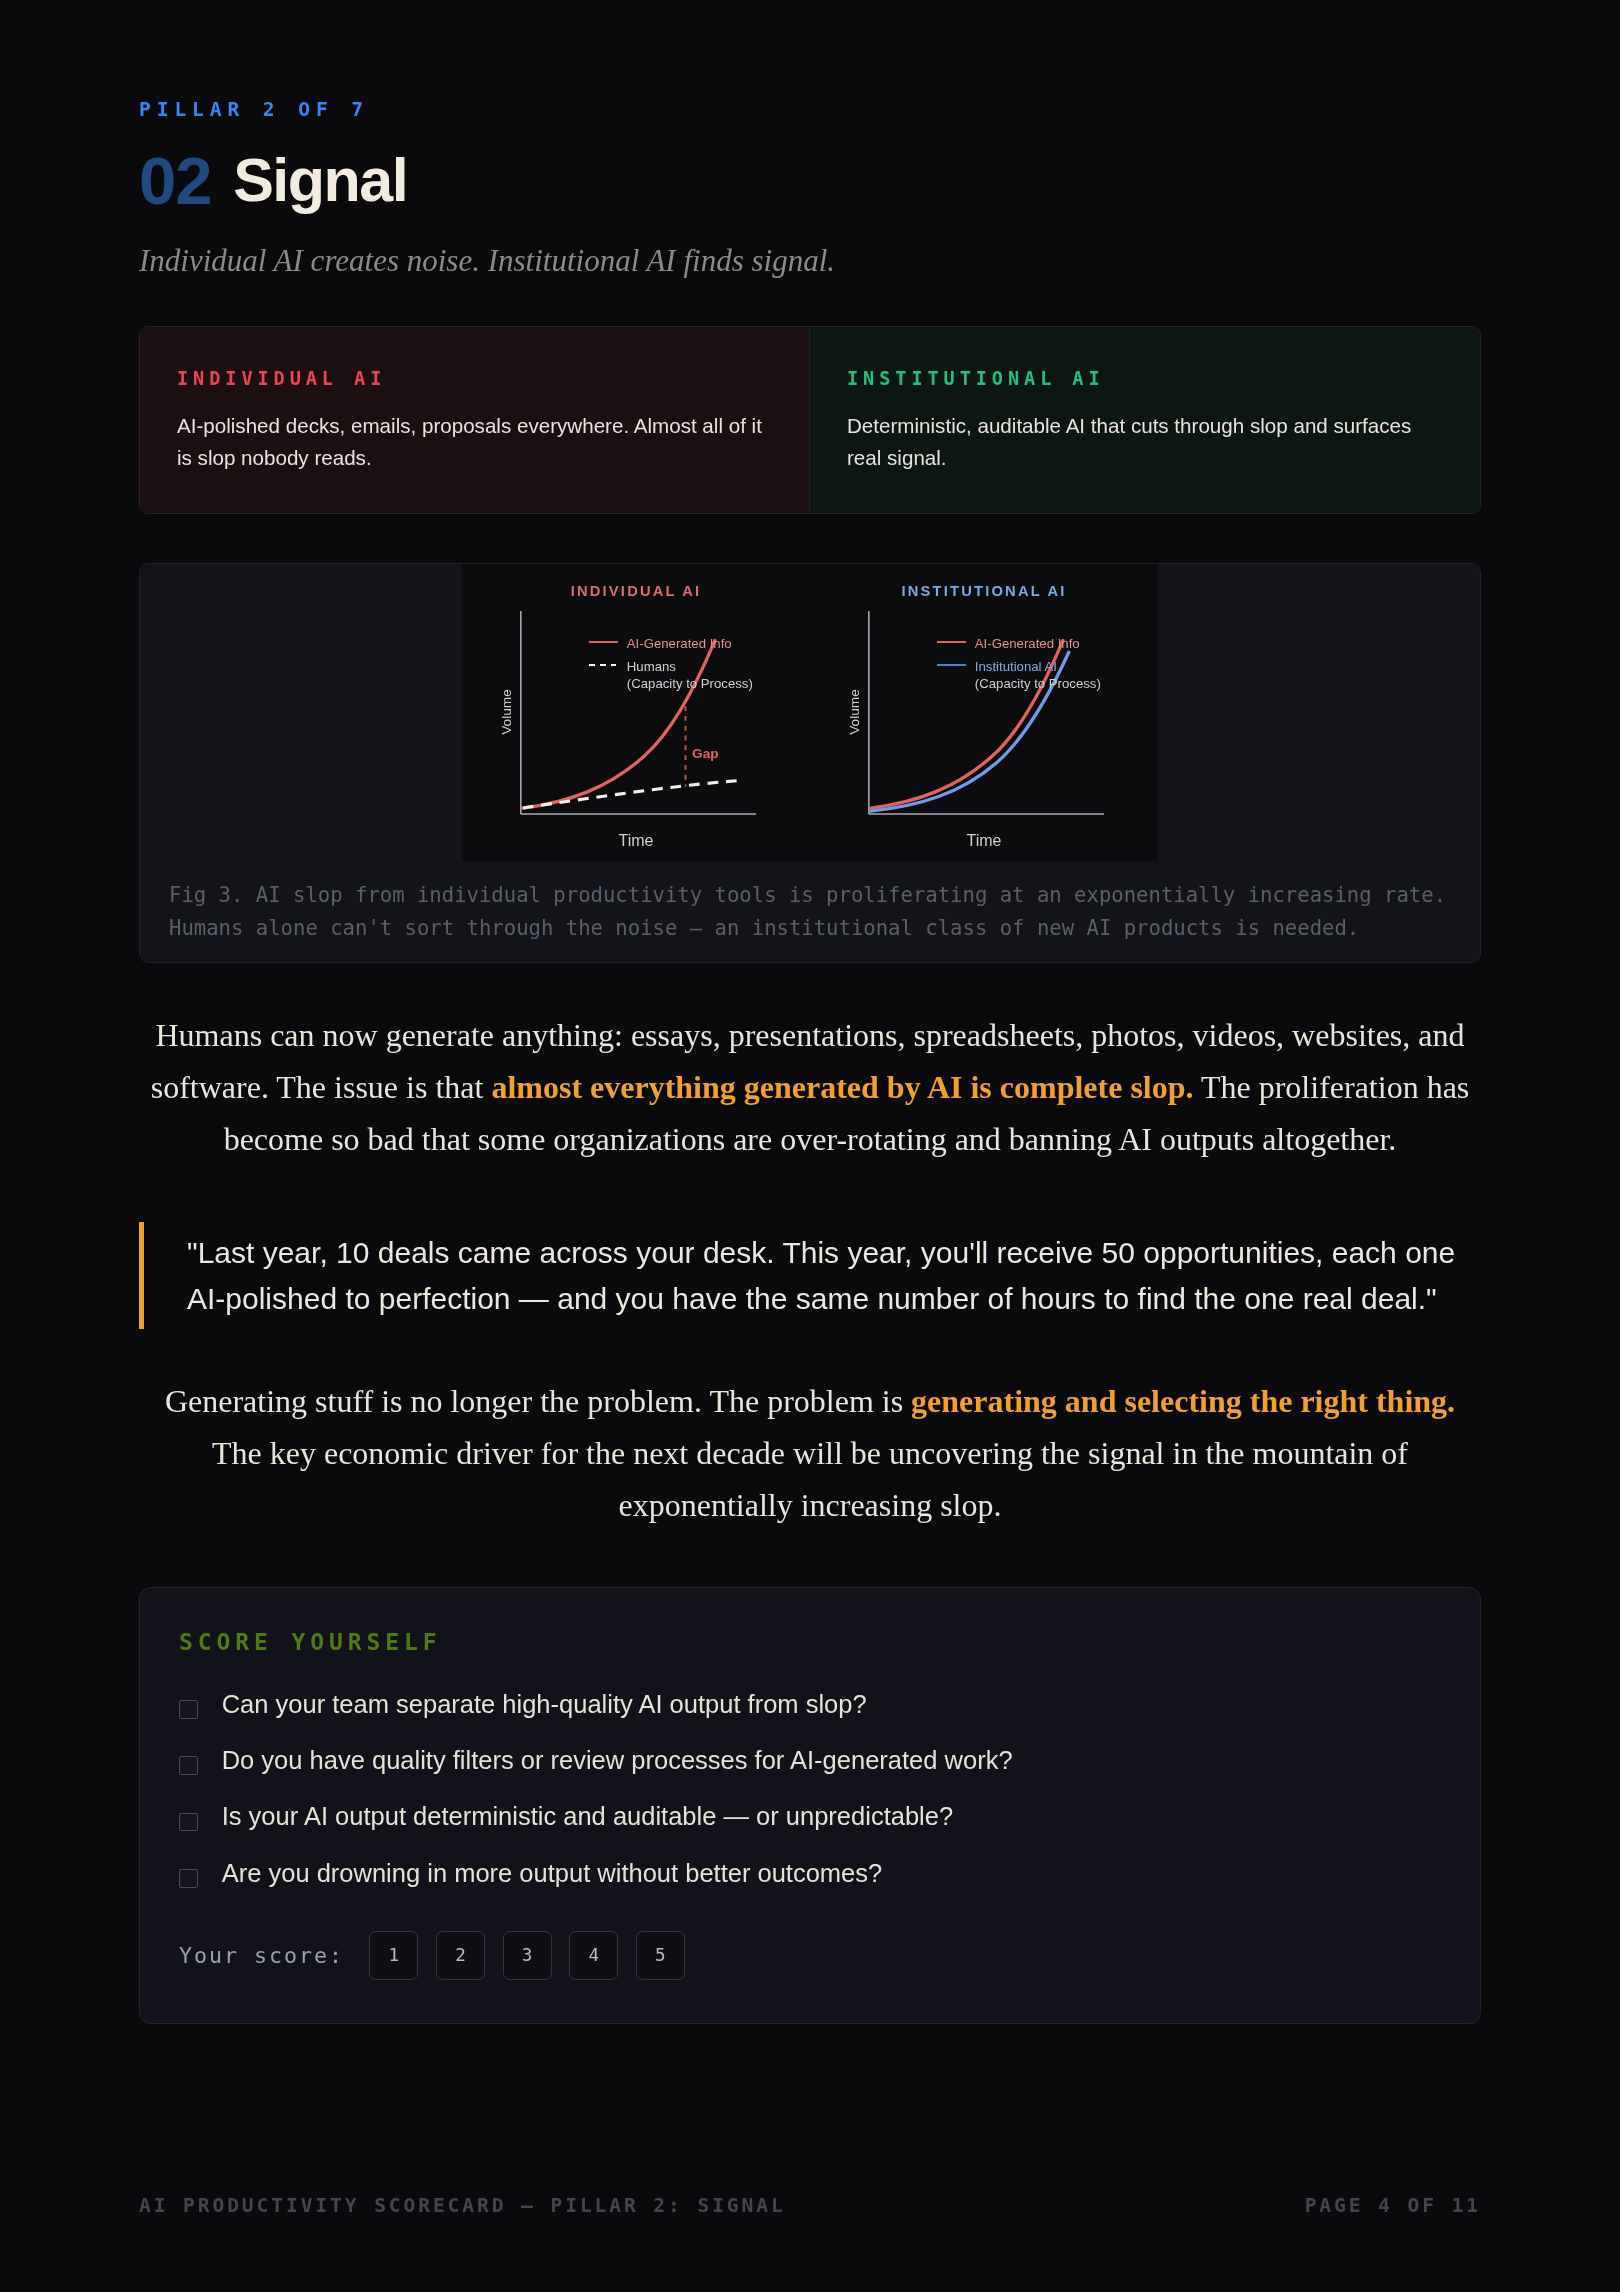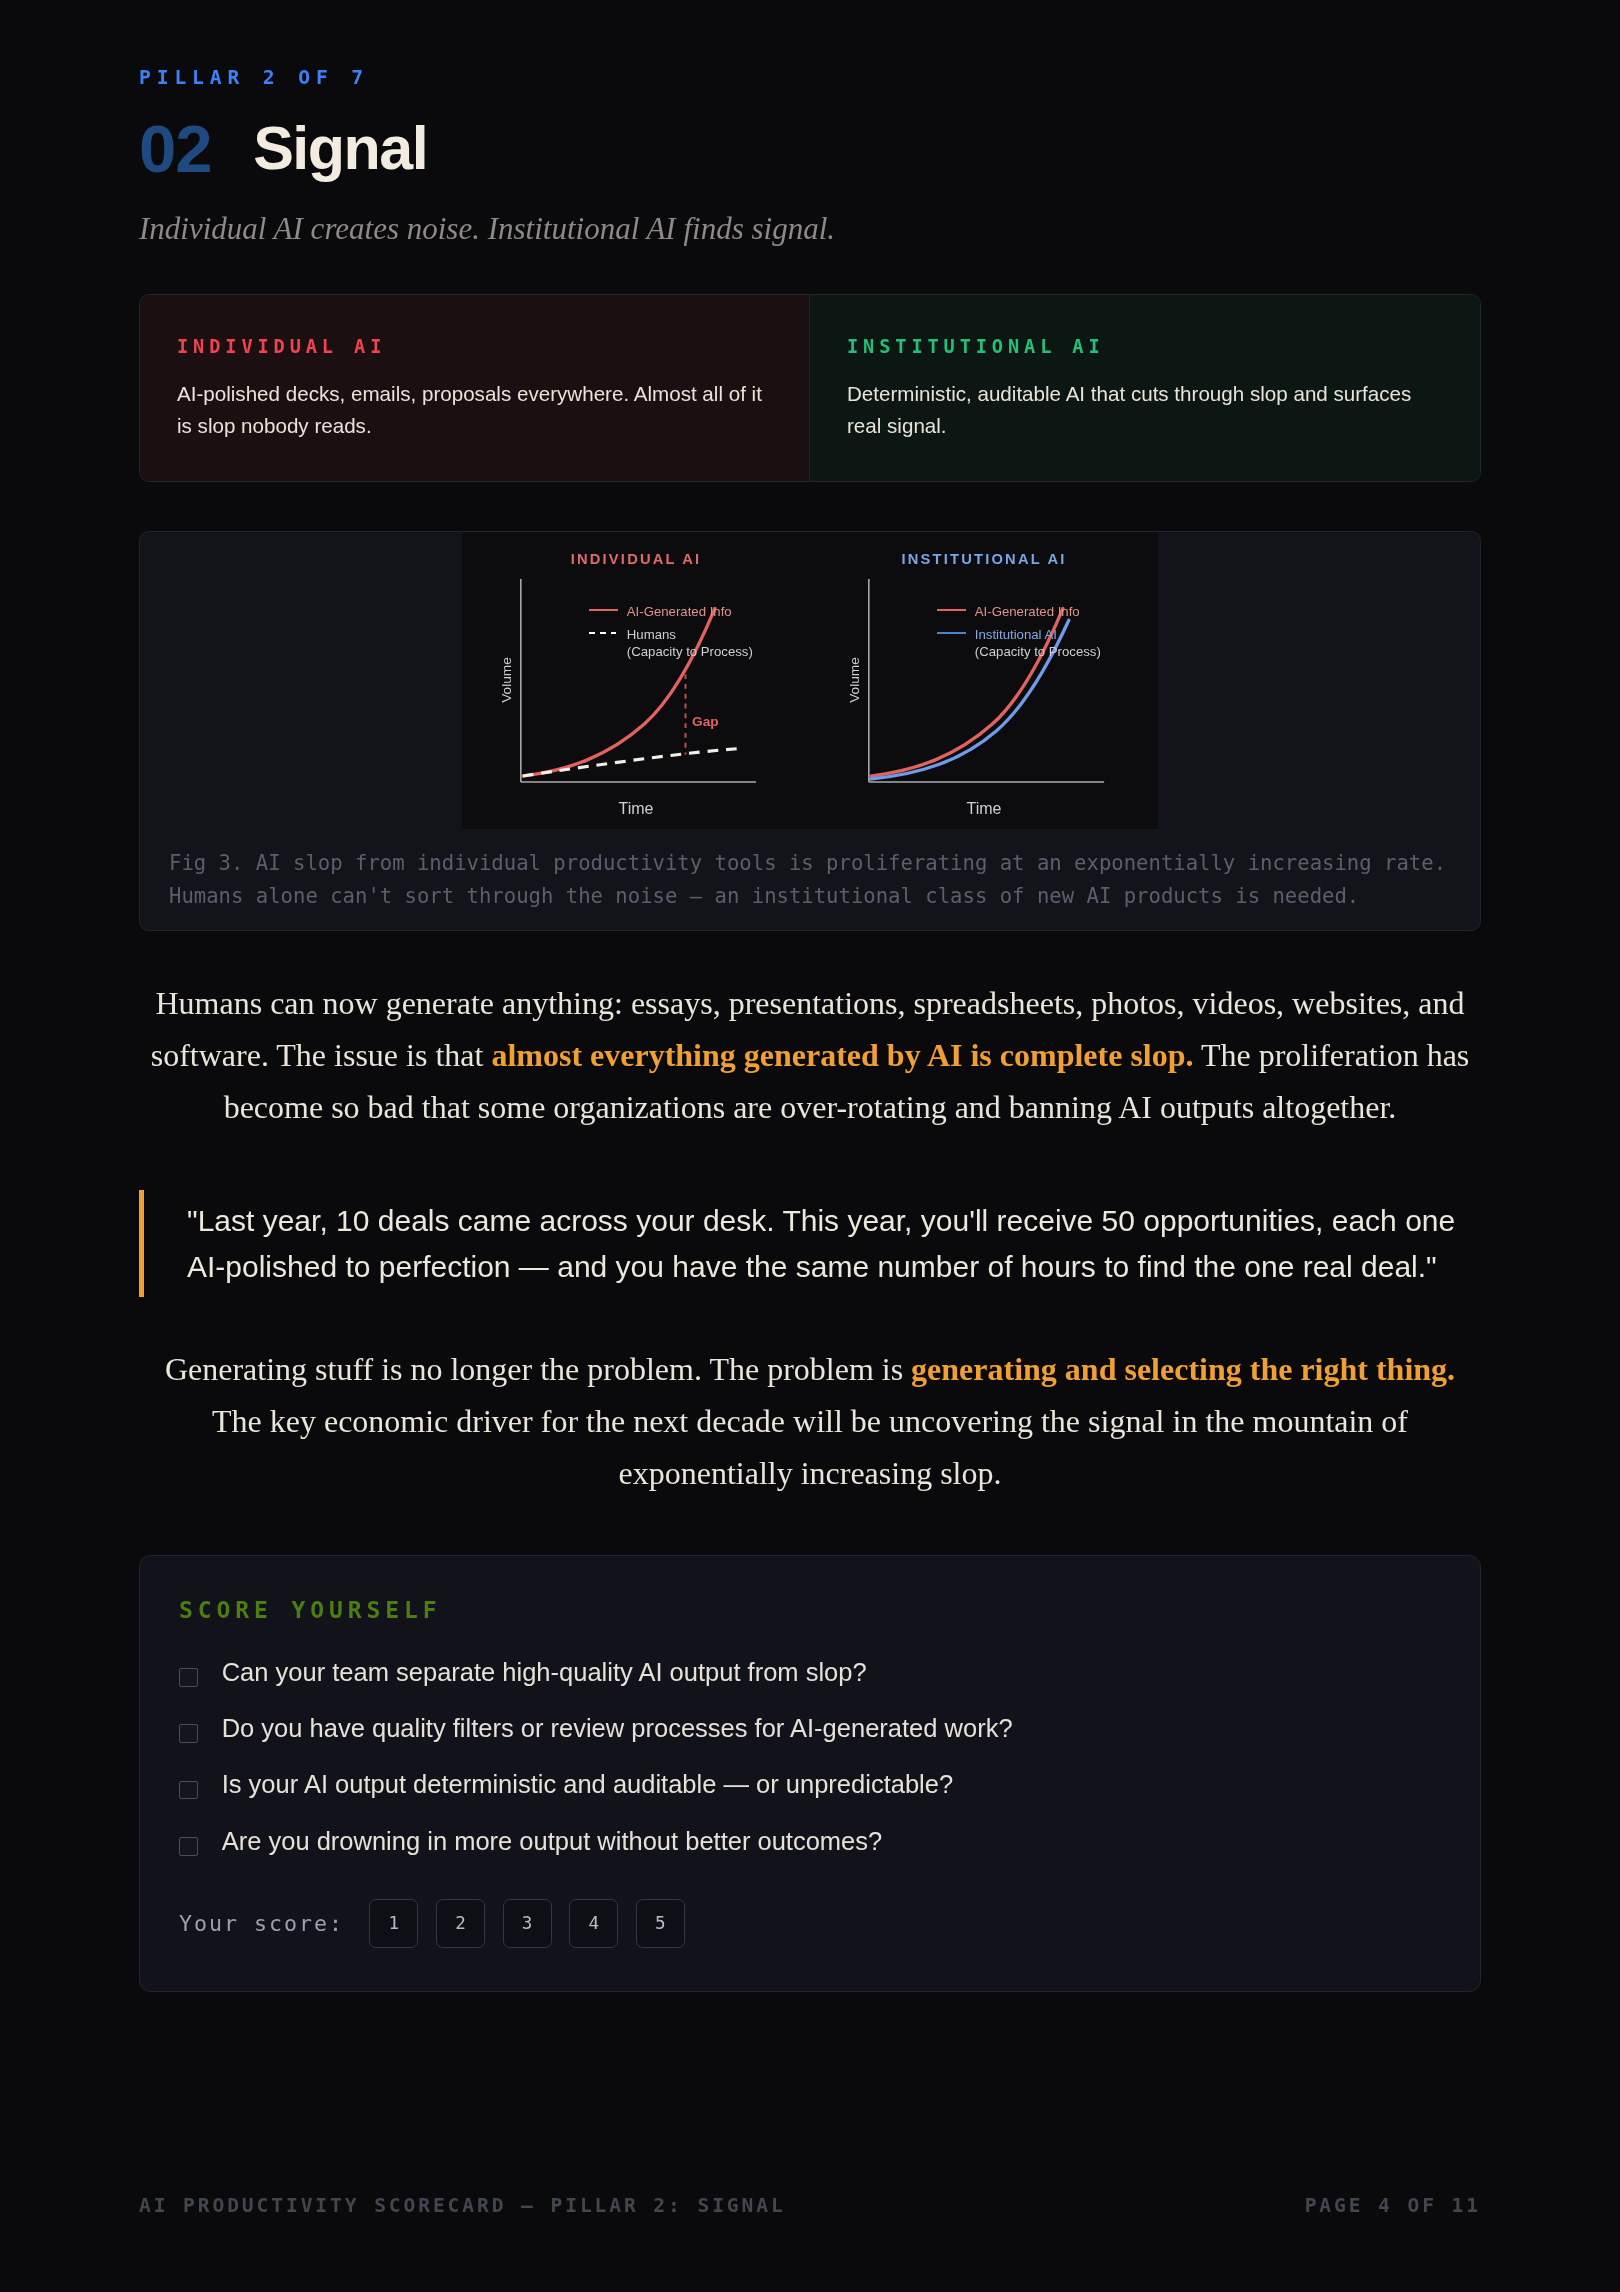--- a/index.html
+++ b/index.html
@@ -16,38 +16,37 @@
     padding:0 139px;
     overflow:hidden;
   }
 
   
   .eyebrow{
     font-family:"DejaVu Sans Mono", monospace;
     font-size:19.6px;font-weight:700;
     letter-spacing:5.9px;
     color:#3b82f6;
-    padding-top:66px;
+    padding-top:98px;
   }
   .title-row{
     display:flex;align-items:center;gap:21.6px;
     margin-top:25.5px;
   }
   .title-num{
     font-size:67px;font-weight:700;
     color:#1f4a80;
     letter-spacing:-1px;
     line-height:1;
   }
   .title-text{
     font-size:61px;font-weight:700;
     color:#f2ece0;
     letter-spacing:-1.5px;
     line-height:1;
-    margin-left:20px;
   }
   .subtitle{
     font-family:"Liberation Serif", serif;
     font-style:italic;
     font-size:31px;
     color:#8d8b87;
     margin-top:29px;
   }
 
   

